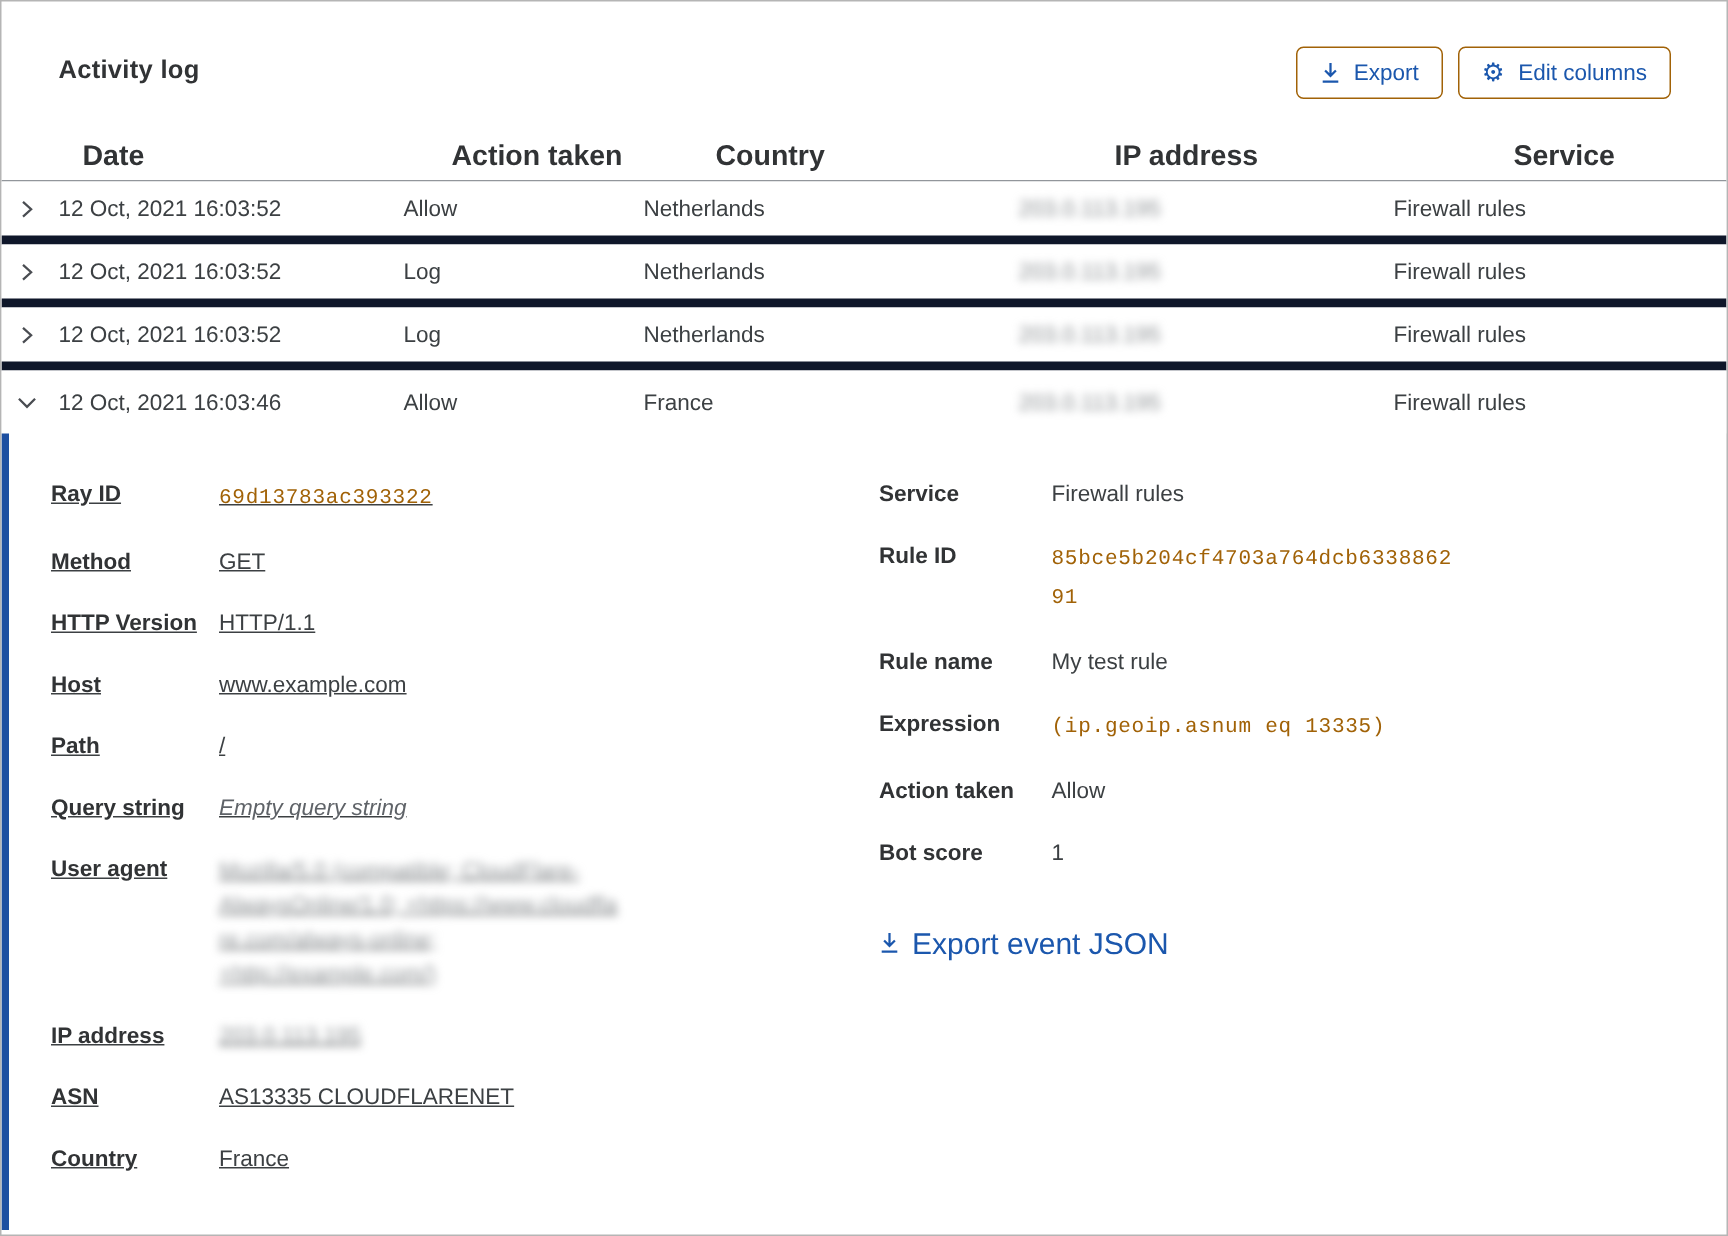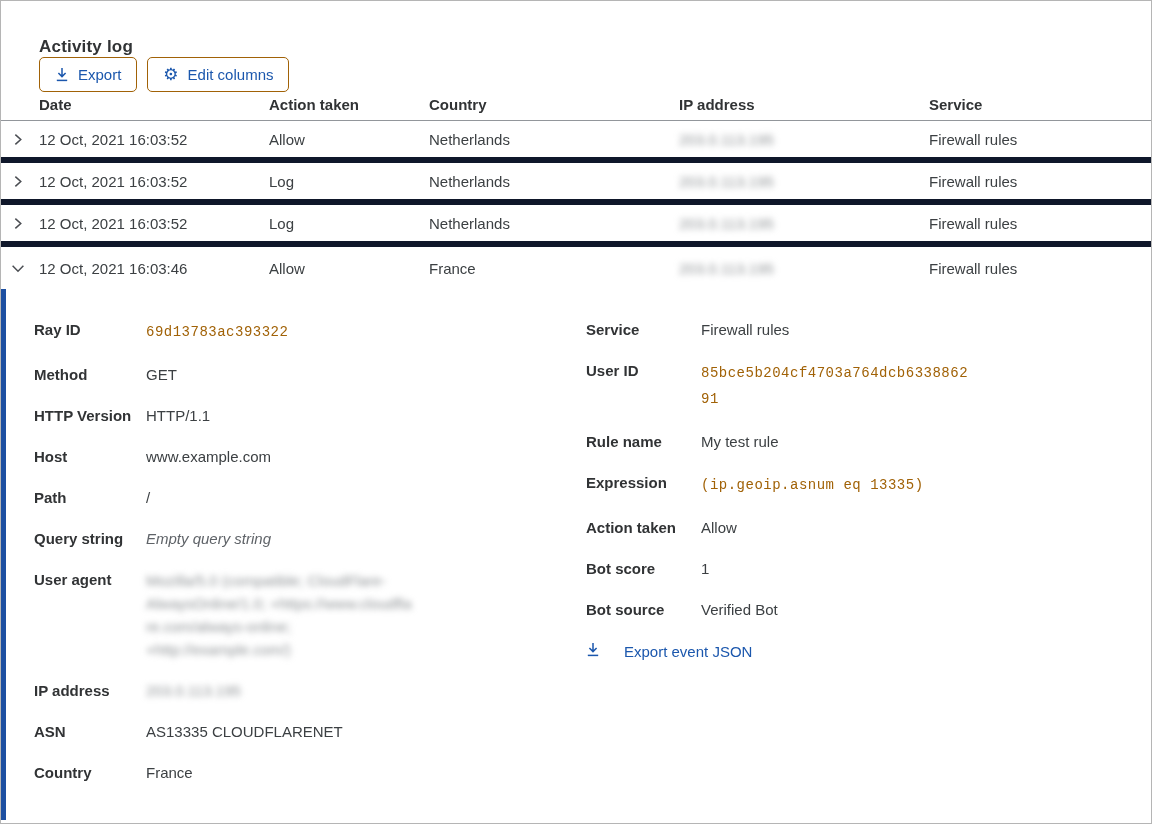--- a/index.html
+++ b/index.html
@@ -16,21 +16,20 @@
     overflow: hidden;
     position: relative;
   }
   
   .topbar {
     display: flex;
     align-items: flex-start;
     justify-content: space-between;
     padding: 30px 37px 0 38px;
     height: 88px;
-    flex-direction: column;
   }
   .page-title {
     font-size: 17px;
     font-weight: bold;
     color: #313335;
     padding-top: 6px;
     letter-spacing: 0.2px;
   }
   .actions { display: flex; gap: 10px; }
   .btn {
@@ -56,24 +55,25 @@
     width: 100%;
   }
   .c-chev    { flex: 0 0 38px; padding-left: 10px; display: flex; align-items: center; }
   .c-date    { flex: 0 0 230px; }
   .c-action  { flex: 0 0 160px; }
   .c-country { flex: 0 0 250px; }
   .c-ip      { flex: 0 0 250px; }
   .c-service { flex: 1 1 auto; }
   .thead {
     height: 32px;
-    font-size: 15px;
+    font-size: 19px;
     font-weight: bold;
     color: #313335;
     border-bottom: 1px solid #92969b;
+    gap: 16px;
   }
   .trow {
     height: 42px;
     font-size: 15px;
     color: #3c4043;
     border-bottom: 6px solid #0f172a;
     cursor: pointer;
     background: #fff;
   }
   .trow.expanded { border-bottom: none; align-items: center; }
@@ -88,21 +88,21 @@
     position: relative;
     padding: 30px 0 36px 33px;
     display: flex;
   }
   .accent-bar {
     position: absolute;
     left: 0; top: 0; bottom: 0;
     width: 5px;
     background: #1d4fa1;
   }
-  .dcol-left  { width: 552px; flex: 0 0 552px; }
+  .dcol-left  { width: 552px; flex: 0 0 552px; text-decoration: underline; }
   .dcol-right { flex: 1 1 auto; }
   .drow {
     display: flex;
     margin-bottom: 19px;
     font-size: 15px;
     line-height: 22px;
   }
   .drow:last-child { margin-bottom: 0; }
   .dlabel {
     font-weight: bold;
@@ -117,25 +117,25 @@
     font-size: 14px;
     color: #a16207;
     letter-spacing: 0.5px;
     line-height: 26px;
   }
   .italic { font-style: italic; color: #5f6368; }
   .ua-lines div { line-height: 23px; }
   .json-link {
     display: inline-flex;
     align-items: center;
-    gap: 24px;
+    gap: 8px;
     color: #1b57ad;
-    font-size: 15px;
+    font-size: 20px;
     text-decoration: none;
-    margin-top: 2px;
+    margin-top: 20px;
     cursor: pointer;
   }
 </style>
 </head>
 <body>
 
 <div class="page">
 
   <div class="topbar">
     <div class="page-title">Activity log</div>
@@ -267,42 +267,38 @@
         <div class="dvalue">France</div>
       </div>
     </div>
 
     <div class="dcol-right">
       <div class="drow">
         <div class="dlabel">Service</div>
         <div class="dvalue">Firewall rules</div>
       </div>
       <div class="drow">
-        <div class="dlabel">User ID</div>
+        <div class="dlabel">Rule ID</div>
         <div class="dvalue mono">85bce5b204cf4703a764dcb633886291</div>
       </div>
       <div class="drow">
         <div class="dlabel">Rule name</div>
         <div class="dvalue">My test rule</div>
       </div>
       <div class="drow">
         <div class="dlabel">Expression</div>
         <div class="dvalue mono">(ip.geoip.asnum eq 13335)</div>
       </div>
       <div class="drow">
         <div class="dlabel">Action taken</div>
         <div class="dvalue">Allow</div>
       </div>
       <div class="drow">
         <div class="dlabel">Bot score</div>
         <div class="dvalue">1</div>
-      </div>
-      <div class="drow">
-        <div class="dlabel">Bot source</div>
-        <div class="dvalue">Verified Bot</div>
       </div>
       <a class="json-link">
         <span>
           <svg width="14" height="15" viewBox="0 0 14 15">
               <path d="M7 1v8.2M3.4 6l3.6 3.6L10.6 6" stroke="#1b57ad" stroke-width="1.5" fill="none"></path>
               <path d="M1.8 13.4h10.4" stroke="#1b57ad" stroke-width="1.5"></path>
             </svg>
         </span>
         <span>Export event JSON</span>
       </a>

